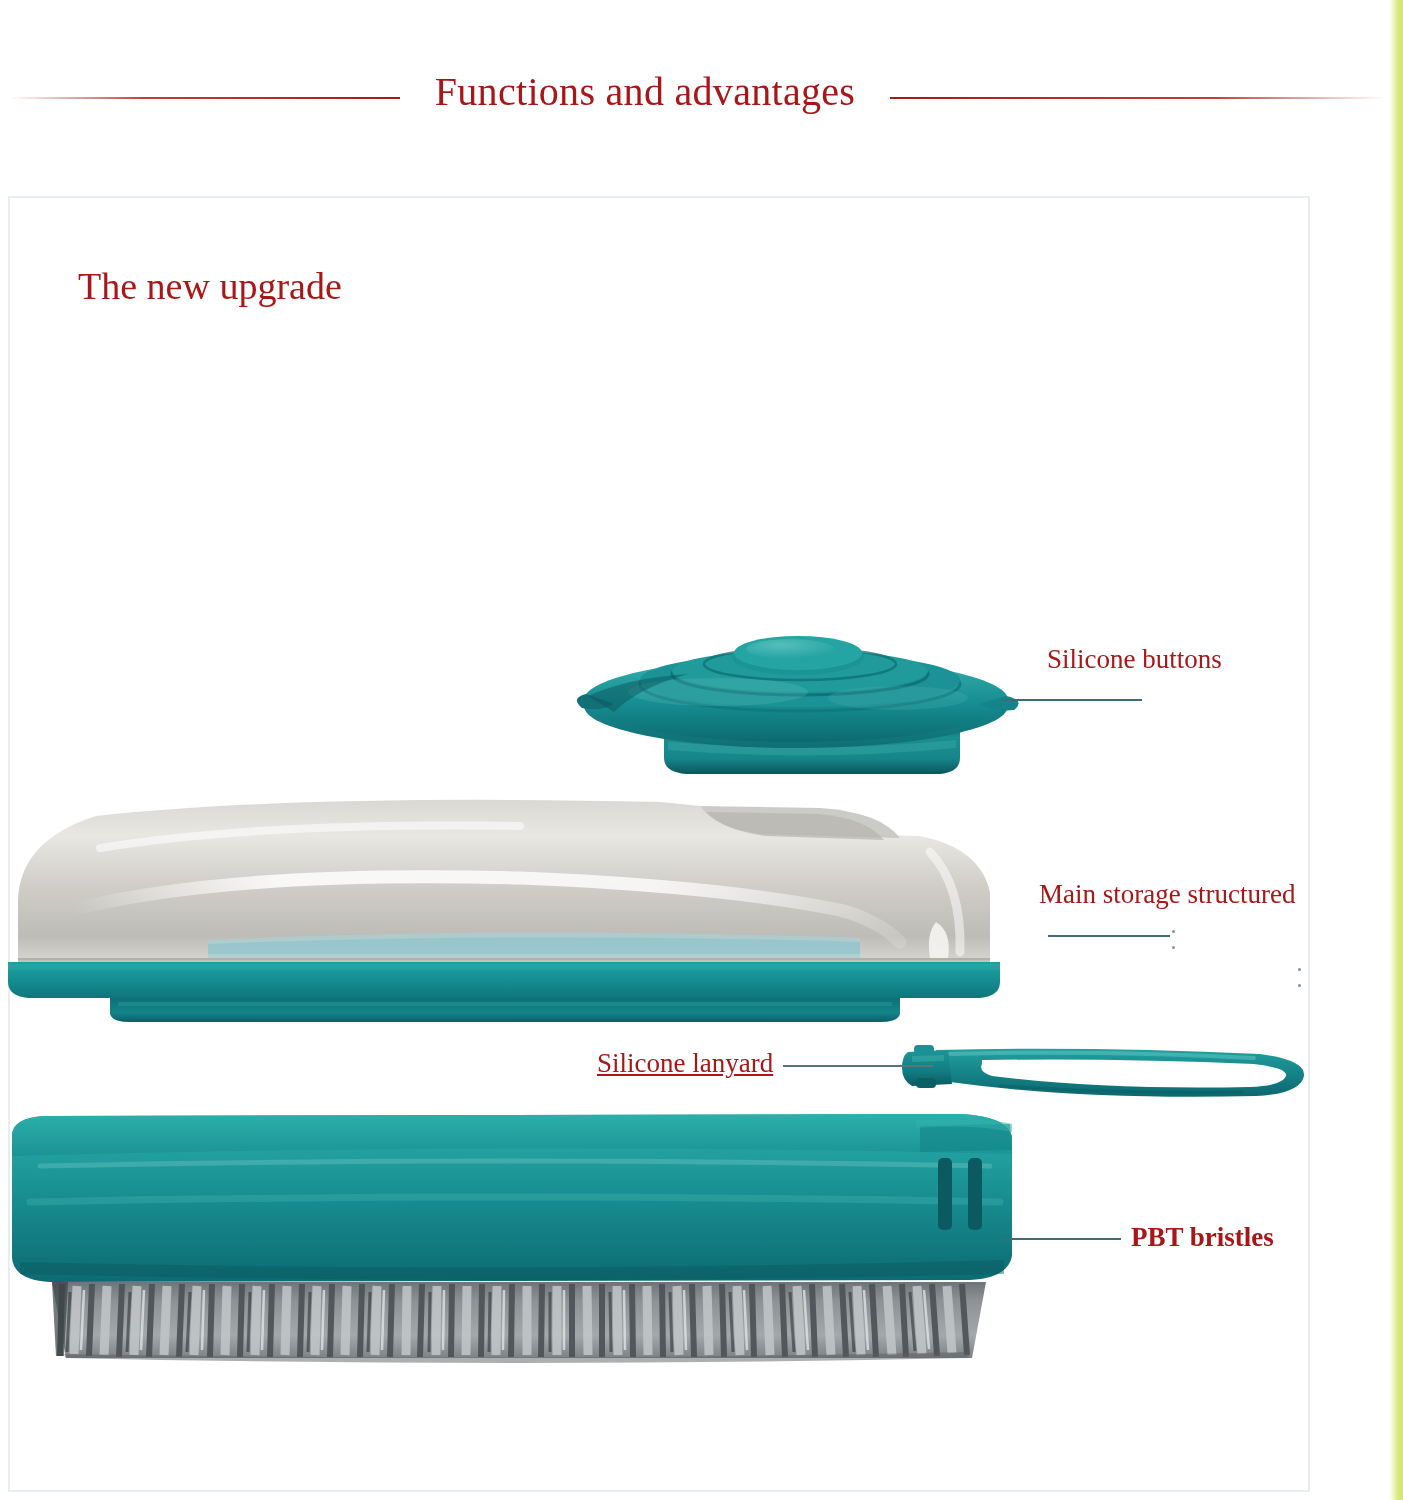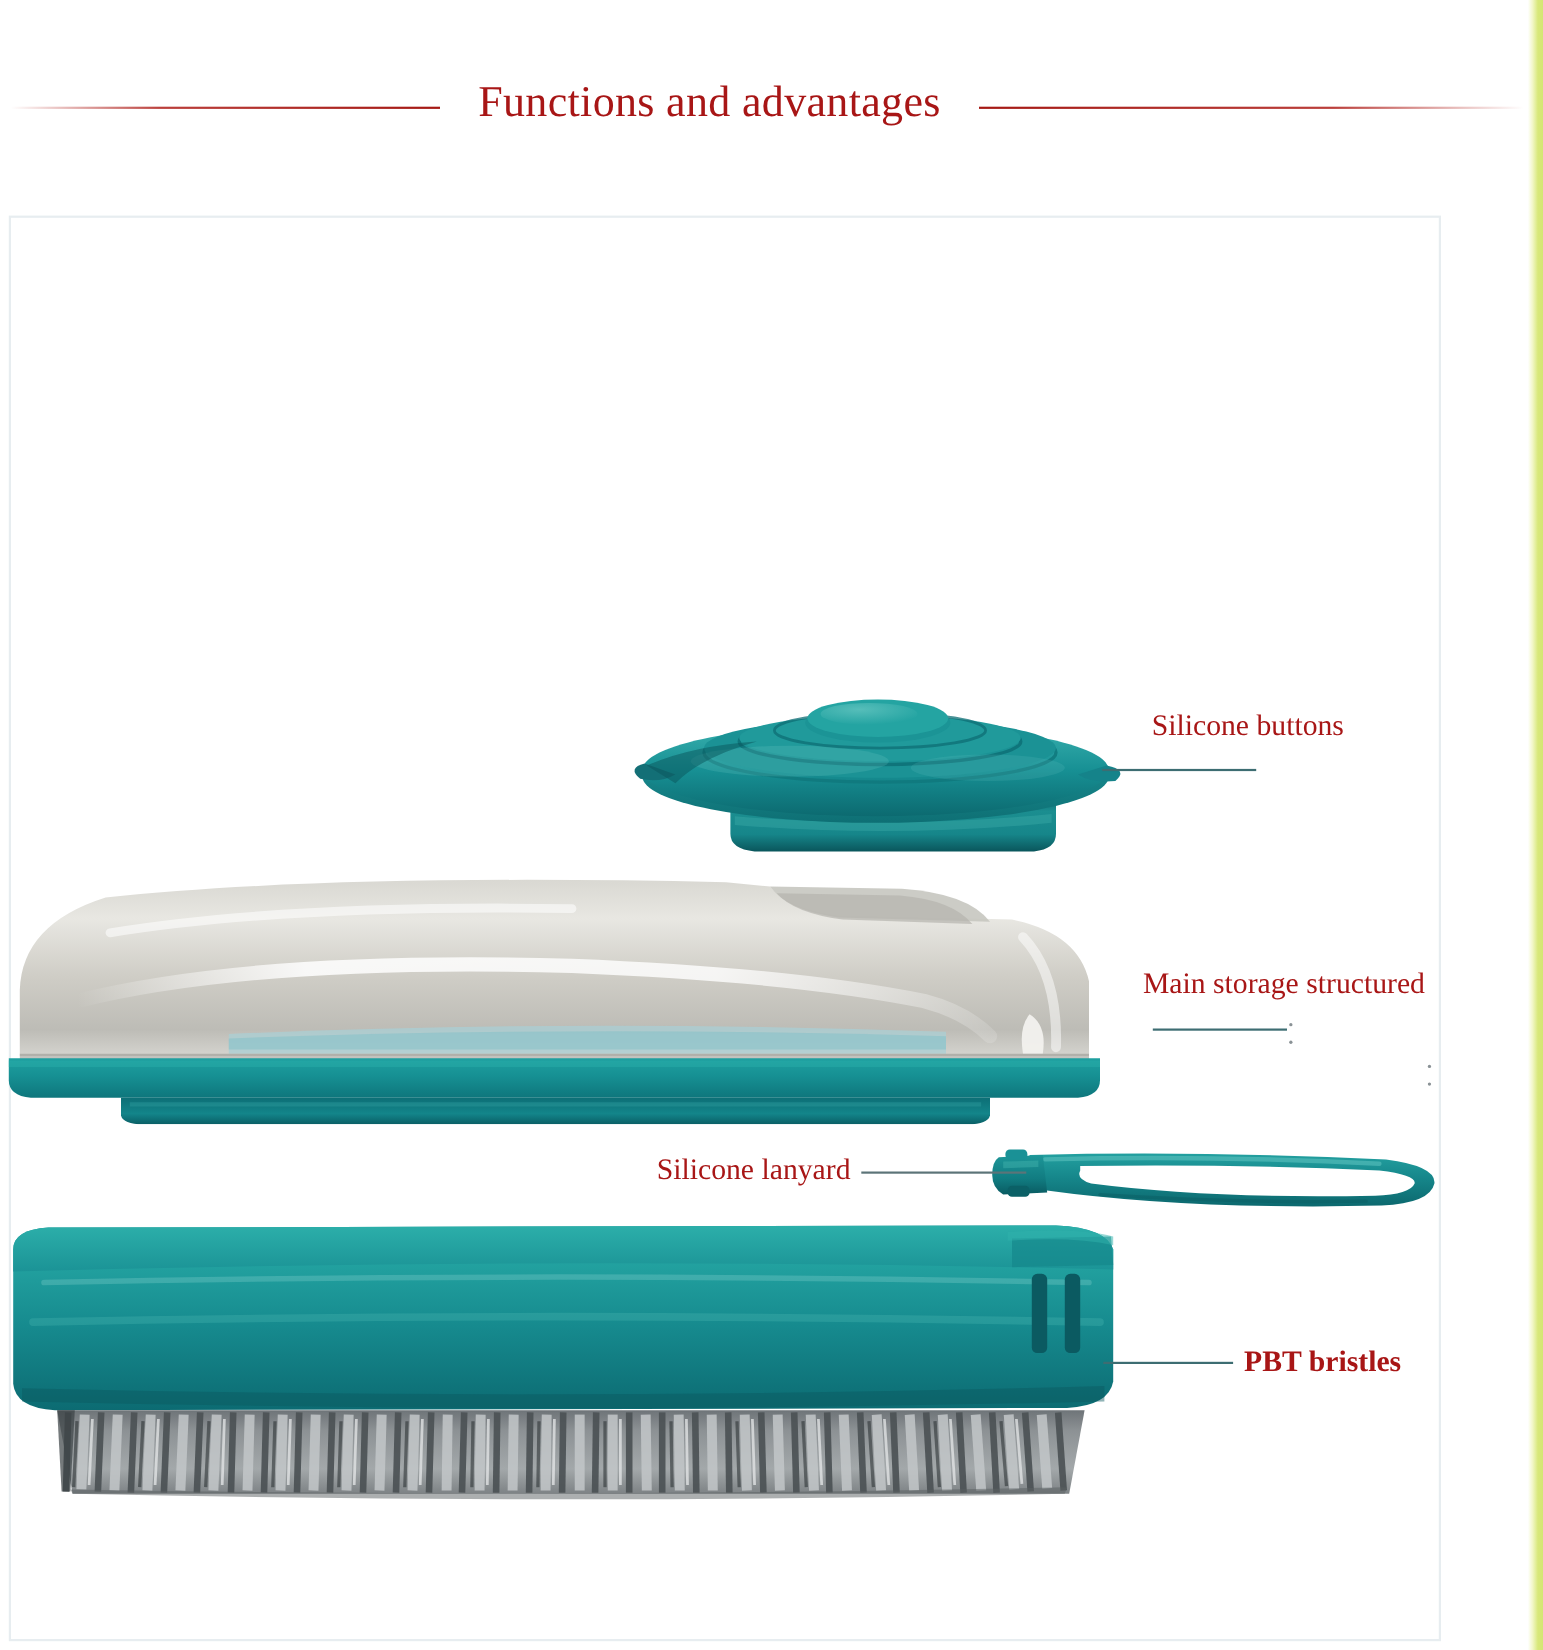--- a/index.html
+++ b/index.html
@@ -107,21 +107,21 @@
     height: 1.5px;
     background: #5c7478;
   }
 
   .lbl-buttons   { left: 1047px; top: 644px; }
   .leader-buttons{ left: 1002px; top: 699px; width: 140px; }
 
   .lbl-storage   { left: 1039px; top: 879px; }
   .leader-storage{ left: 1048px; top: 935px; width: 122px; }
 
-  .lbl-lanyard   { left: 597px; top: 1048px; }
+  .lbl-lanyard   { left: 597px; top: 1048px; text-decoration: underline; }
   .leader-lanyard{ left: 783px; top: 1065px; width: 150px; }
 
   .lbl-bristles  { left: 1131px; top: 1222px; font-weight: bold; }
   .leader-bristles{ left: 1003px; top: 1238px; width: 118px; }
 
   
   .dot {
     position: absolute;
     width: 3px;
     height: 3px;
@@ -153,20 +153,21 @@
   <div class="edge-stripe"></div>
 
   <div class="header">
     <div class="rule rule-left"></div>
     <div class="rule rule-right"></div>
     <div class="header-title">Functions and advantages</div>
   </div>
 
   <div class="content-frame"></div>
 
+  <div class="headline headline-1">The new upgrade</div>
 
   <div class="art cap-wrap">
     <svg width="460" height="165" viewBox="0 0 460 165">
       <defs>
         <linearGradient id="capTop" x1="0" y1="0" x2="0" y2="1">
           <stop offset="0%" stop-color="#2a9ea0"></stop>
           <stop offset="45%" stop-color="#17888c"></stop>
           <stop offset="100%" stop-color="#0e6f74"></stop>
         </linearGradient>
         <linearGradient id="capMid" x1="0" y1="0" x2="0" y2="1">

